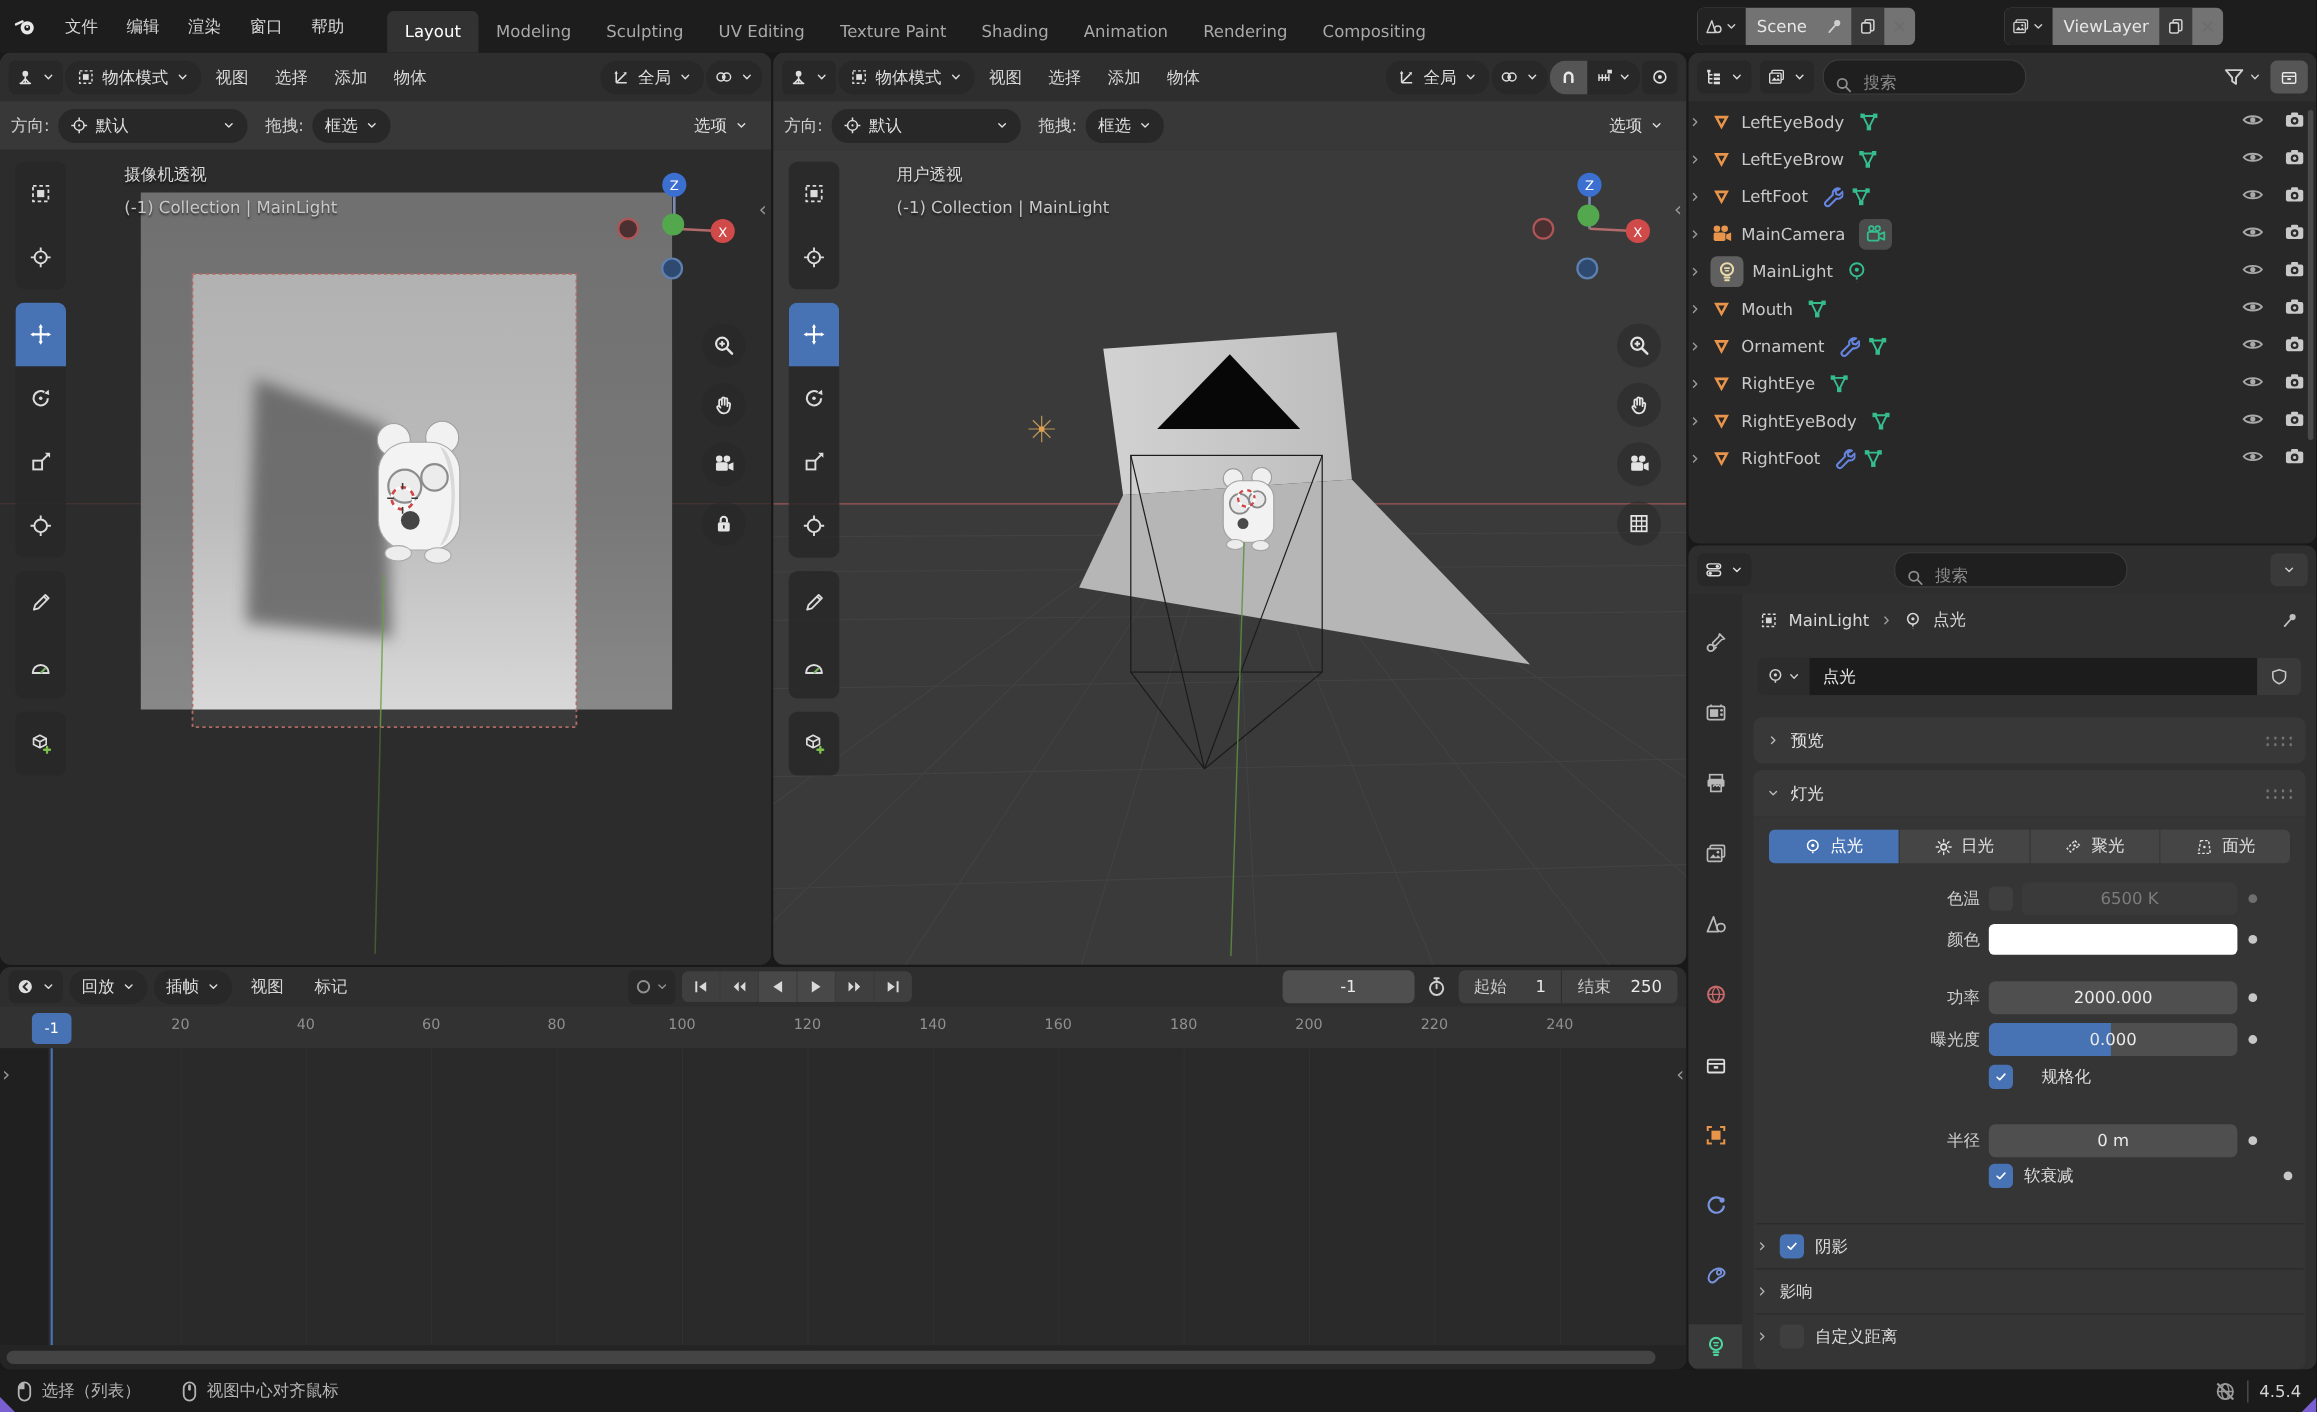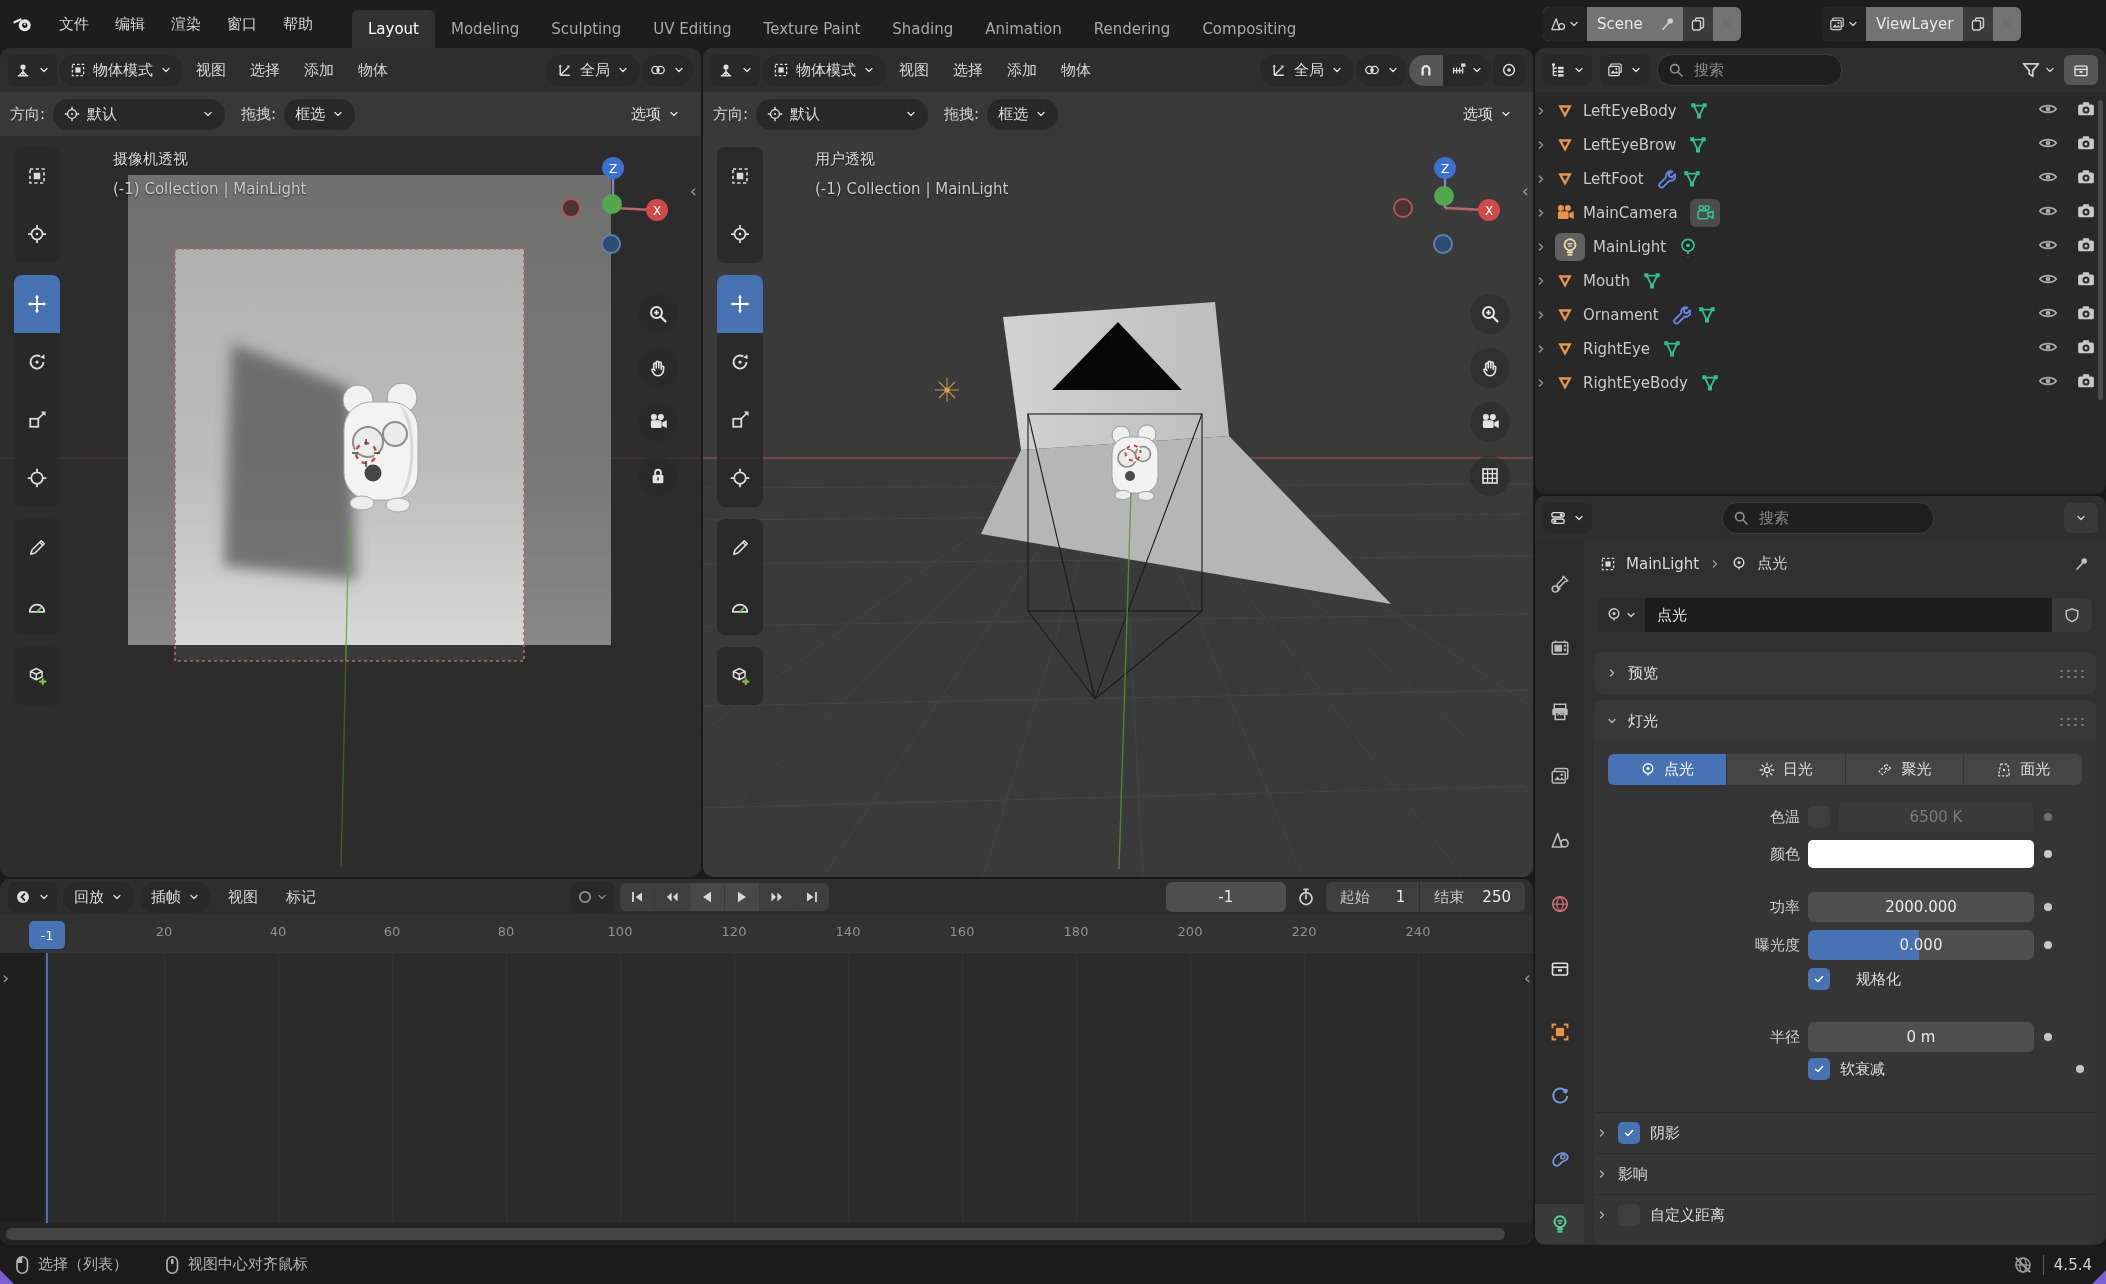--- a/index.html
+++ b/index.html
@@ -35,21 +35,21 @@
   .ovtitle{position:absolute;color:#d9d9d9;text-shadow:0 1px 2px rgba(0,0,0,.6)}
   .toolcol{position:absolute;left:14px;top:11px;width:46px;display:flex;flex-direction:column;gap:12px}
   .tgrp{background:rgba(40,40,40,.85);border-radius:8px;display:flex;flex-direction:column;overflow:hidden}
   .tbtn{width:46px;height:58px;display:flex;align-items:center;justify-content:center;color:#dcdcdc}
   .tbtn.on{background:#4772b3;color:#fff}
   .sidebtn{position:absolute;width:40px;height:40px;border-radius:50%;background:rgba(40,40,40,.55);
            display:flex;align-items:center;justify-content:center;color:#e3e3e3}
   .collapse{position:absolute;color:#9a9a9a;font-size:18px}
   
   .panelhead{height:44px;background:#2e2e2e;display:flex;align-items:center;padding:0 8px;gap:8px}
-  .searchbox{display:flex;align-items:center;gap:8px;background:#1f1f1f;border:1px solid #3d3d3d;
+  .searchbox{display:flex;align-items:flex-end;gap:8px;background:#1f1f1f;border:1px solid #3d3d3d;
              border-radius:15px;height:30px;padding:0 10px;color:#8f8f8f}
   .searchbox input{background:transparent;border:0;outline:0;color:#cfcfcf;width:120px;font:inherit}
   .searchbox input::placeholder{color:#8a8a8a}
   .olrow{position:relative;height:34px;display:flex;align-items:center;gap:8px;color:#c9c9c9}
   .olrow .nm{margin-right:4px}
   .olicons{display:flex;align-items:center;gap:6px}
   .fixedic{position:absolute;top:50%;transform:translateY(-50%)}
   .ptabs{position:absolute;left:0;top:44px;bottom:0;width:49px;background:#2b2b2b;display:flex;
          flex-direction:column;align-items:center;padding-top:24px;gap:24px}
   .ptab{width:49px;height:40px;display:flex;align-items:center;justify-content:center;color:#b9b9b9}
@@ -1113,20 +1113,43 @@
               <use href="#s-meshd"></use>
             </svg>
           </span>
           <span class="fixedic" style="left:503px;color:#a9a9a9"><svg class="i20">
               <use href="#s-eye"></use>
             </svg></span>
           <span class="fixedic" style="left:541px;color:#c9c9c9"><svg class="i20">
               <use href="#s-rcam"></use>
             </svg></span>
         </div>
+      <div class="olrow">
+          <svg class="i12" style="color:#9a9a9a">
+            <use href="#s-chevr"></use>
+          </svg>
+          <svg class="i20" style="color:#e8944a">
+            <use href="#s-tri"></use>
+          </svg>
+          <span class="nm">RightFoot</span>
+          <span class="olicons">
+            <svg class="i20" style="color:#6584e0">
+              <use href="#s-wrench"></use>
+            </svg>
+            <svg class="i20" style="color:#36bd8d">
+              <use href="#s-meshd"></use>
+            </svg>
+          </span>
+          <span class="fixedic" style="left:503px;color:#a9a9a9"><svg class="i20">
+              <use href="#s-eye"></use>
+            </svg></span>
+          <span class="fixedic" style="left:541px;color:#c9c9c9"><svg class="i20">
+              <use href="#s-rcam"></use>
+            </svg></span>
+        </div>
     </div>
     <div class="abs" style="right:3px;top:52px;width:5px;height:300px;background:#4a4a4a;border-radius:3px"></div>
   </div>
 
   <div class="editor" style="left:1535px;top:496px;width:571px;height:749px;background:#303030">
     <div class="panelhead">
       <span class="dd ddsq" style="padding:0 7px;height:30px">
           <svg class="i">
             <use href="#s-propsi"></use>
           </svg>

